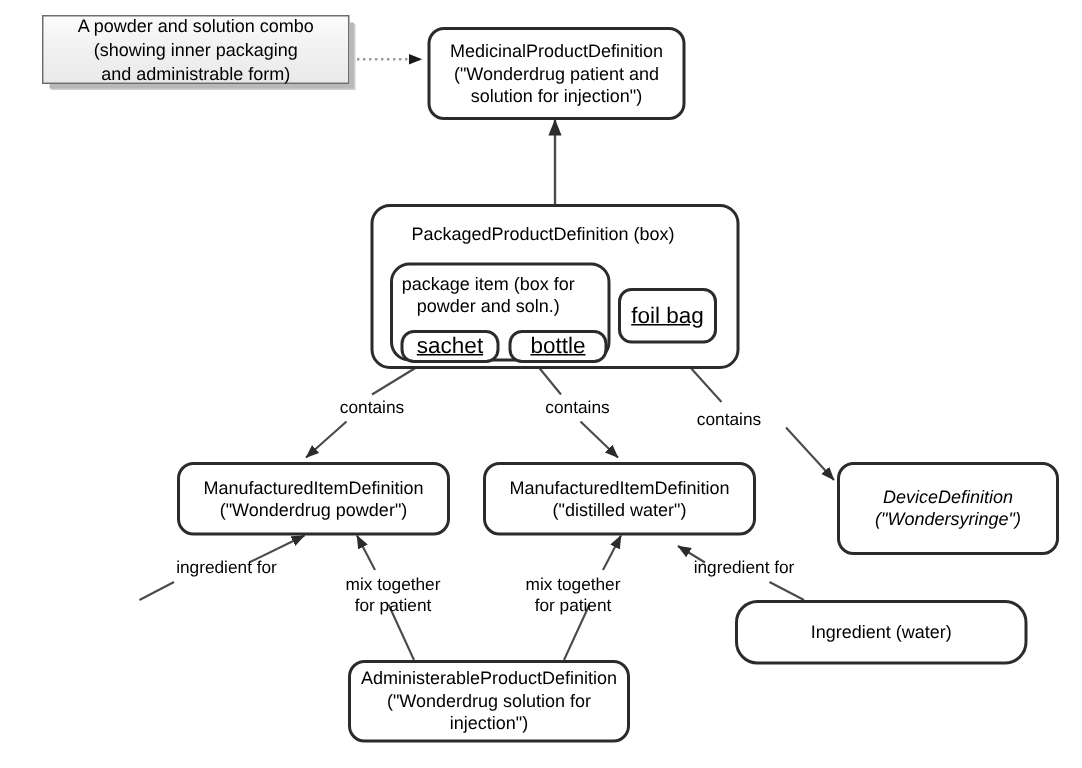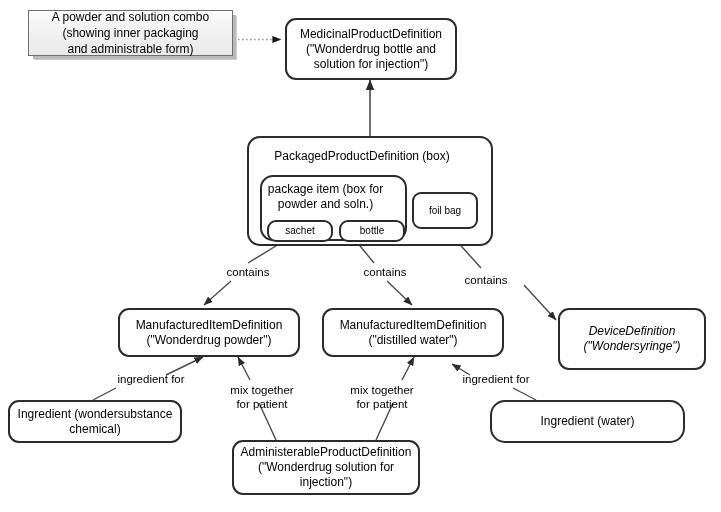--- a/index.html
+++ b/index.html
@@ -37,24 +37,25 @@
     display: flex;
     align-items: center;
     justify-content: center;
     text-align: center;
     font-size: 12px;
     line-height: 15px;
     white-space: pre-line;
     padding: 2px 4px;
   }
   .node-sm {
-    font-size: 10px;
+    font-size: 15px;
     line-height: 14px;
     border-width: 2px;
     border-radius: 9px;
+    text-decoration: underline;
   }
   
   .note-box {
     position: absolute;
     box-sizing: border-box;
     border: 1px solid #6e6e6e;
     border-radius: 0;
     background: linear-gradient(180deg, #fbfbfb 0%, #f2f2f2 45%, #e9e9e9 100%);
     box-shadow: 4px 4px 0 -1px #b9b9b9, 5px 5px 0 -1px #cfcfcf;
     display: flex;
@@ -161,21 +162,21 @@
       <line x1="536" y1="400" x2="513" y2="388" stroke="#4a4a4a" stroke-width="1.4"></line>
       <line x1="470" y1="375" x2="452" y2="364" stroke="#4a4a4a" stroke-width="1.4" marker-end="url(#arrowSolid)"></line>
     </g>
   </svg>
 
   <div class="note-box" style="left:28px; top:10px; width:205px; height:46px;">A powder and solution combo
 (showing inner packaging
 and administrable form)</div>
 
   <div class="node" style="left:285px; top:18px; width:172px; height:62px;">MedicinalProductDefinition
-("Wonderdrug bottle and
+("Wonderdrug patient and
 solution for injection")</div>
 
   <div class="container-node" style="left:247px; top:136px; width:246px; height:110px;">
     <div class="container-title" style="top:11px;">PackagedProductDefinition (box)</div>
 
     <div class="container-node" style="left:11px; top:37px; width:147px; height:66px;padding-left:24px;">
       <div class="container-title" style="top:5px;">package item (box for
 powder and soln.)</div>
 
       <div class="node node-sm" style="left:5px; top:43px; width:66px; height:22px;">sachet</div>
@@ -188,22 +189,20 @@
 
   <div class="node" style="left:118px; top:308px; width:182px; height:49px;">ManufacturedItemDefinition
 ("Wonderdrug powder")</div>
 
   <div class="node" style="left:322px; top:308px; width:182px; height:49px;">ManufacturedItemDefinition
 ("distilled water")</div>
 
   <div class="node" style="left:558px; top:308px; width:148px; height:62px;font-style:italic;">DeviceDefinition
 ("Wondersyringe")</div>
 
-  <div class="node" style="left:8px; top:400px; width:174px; height:43px;">Ingredient (wondersubstance
-chemical)</div>
 
   <div class="node" style="left:490px; top:400px; width:195px; height:43px;border-radius:15px;">Ingredient (water)</div>
 
   <div class="node" style="left:232px; top:440px; width:188px; height:55px;">AdministerableProductDefinition
 ("Wonderdrug solution for
 injection")</div>
 
   <div class="edge-label" style="left:208px; top:265px; width:80px;">contains</div>
 
   <div class="edge-label" style="left:345px; top:265px; width:80px;">contains</div>

